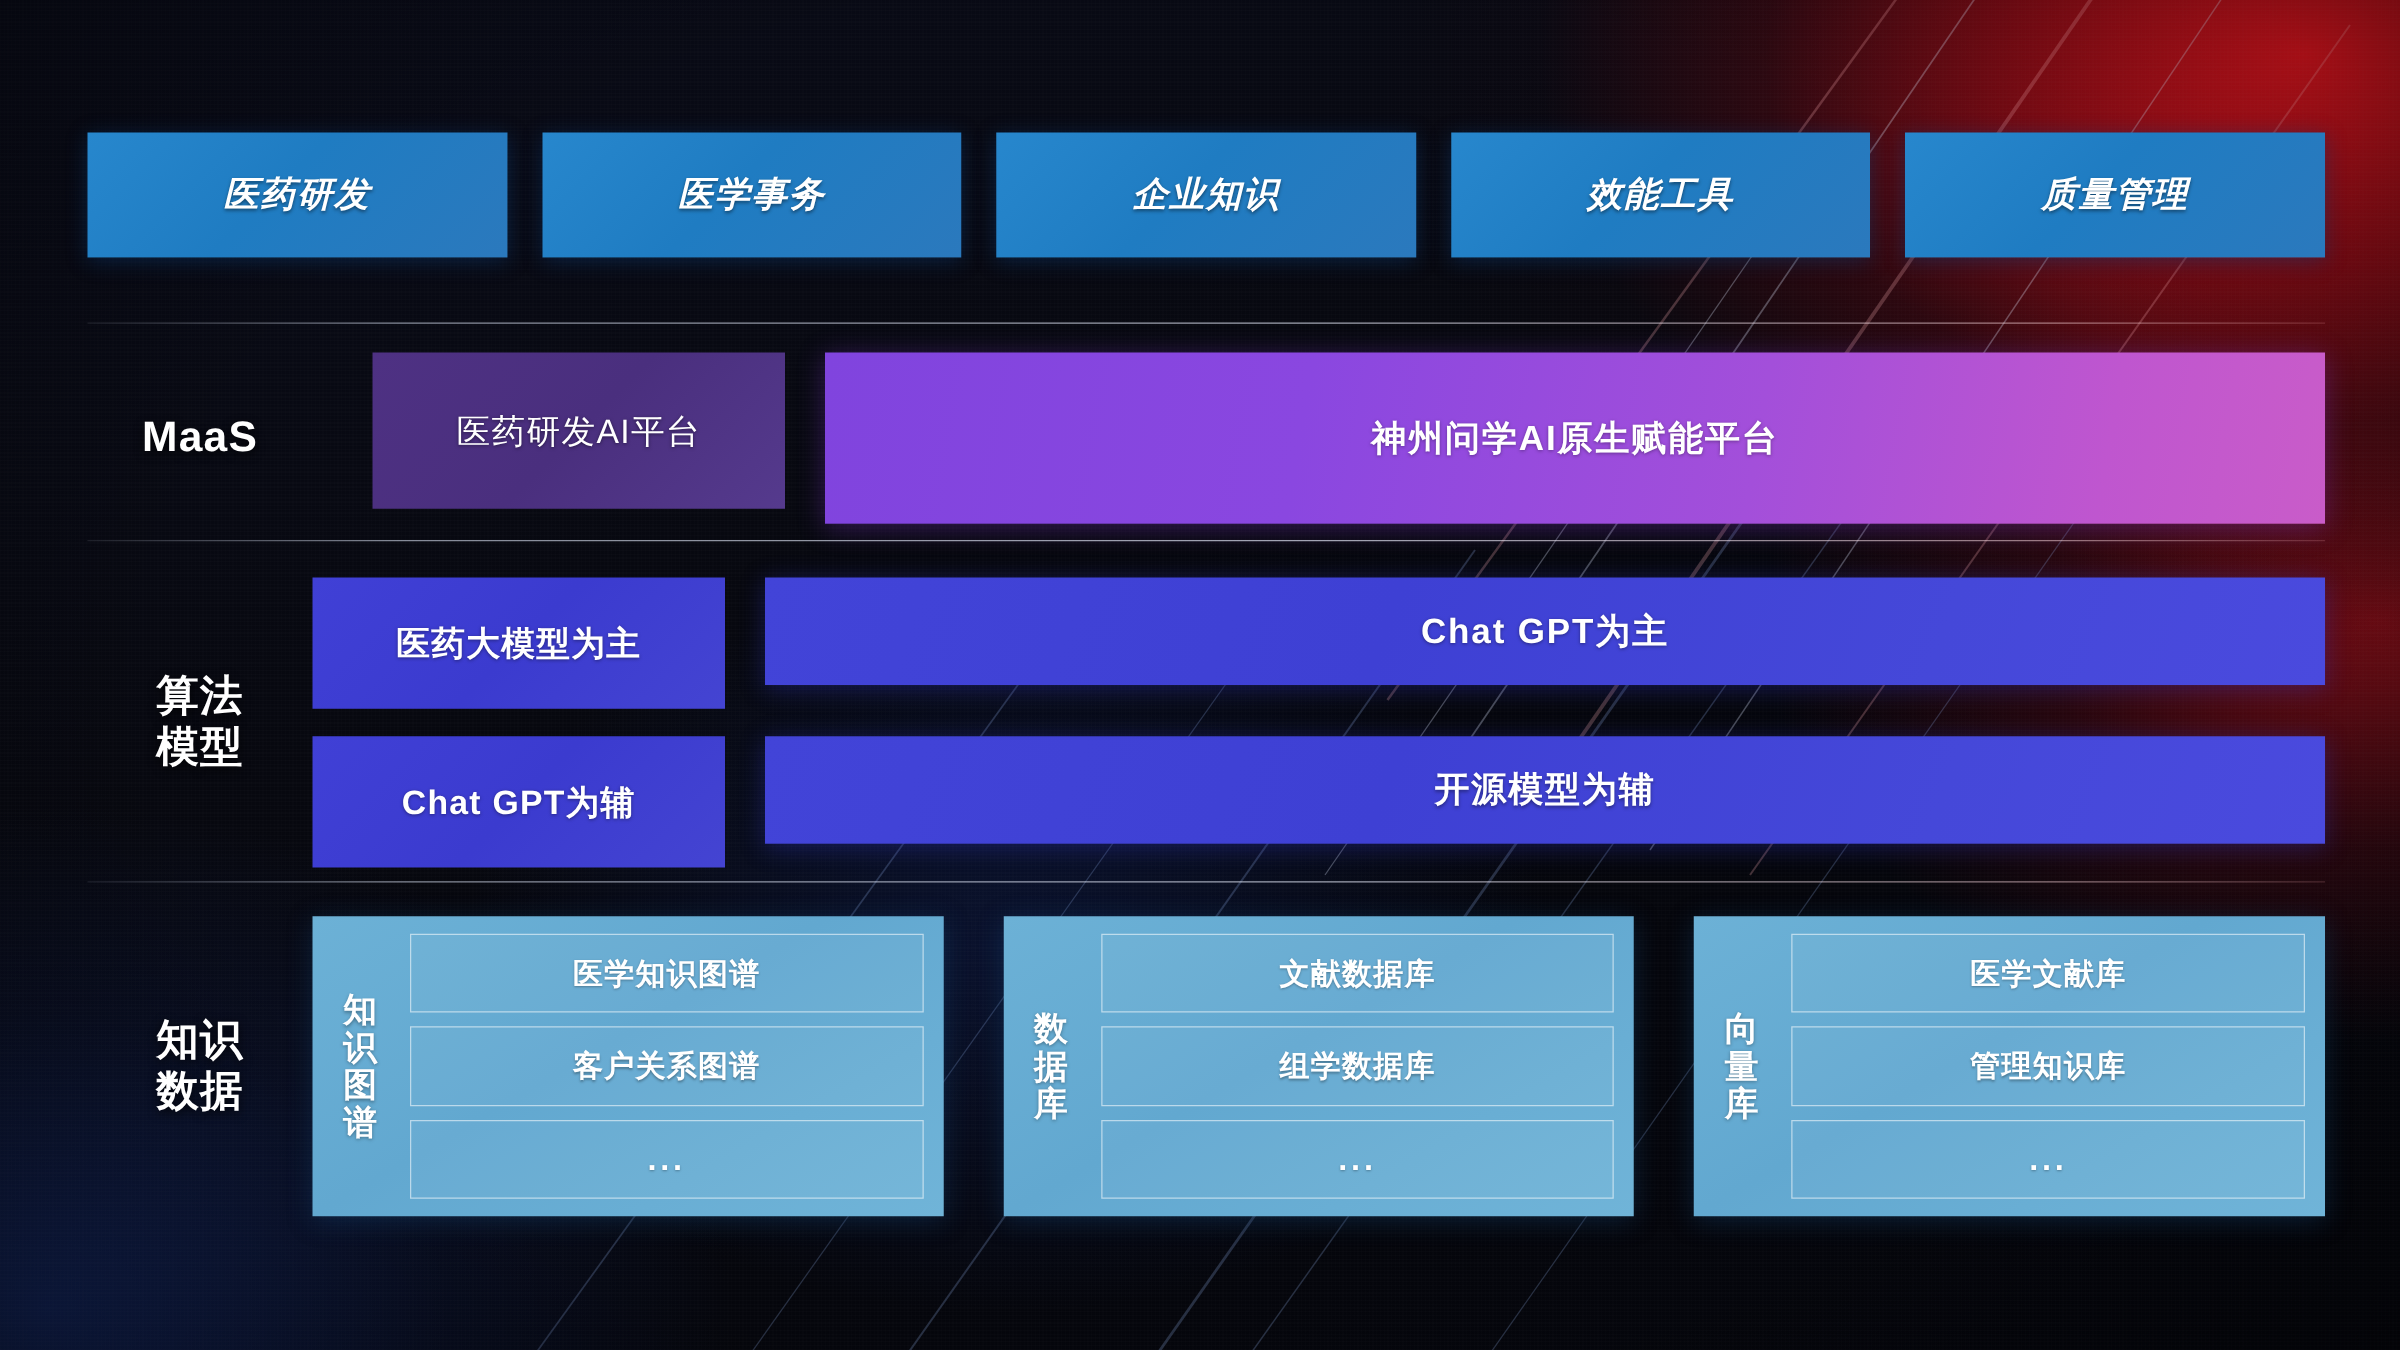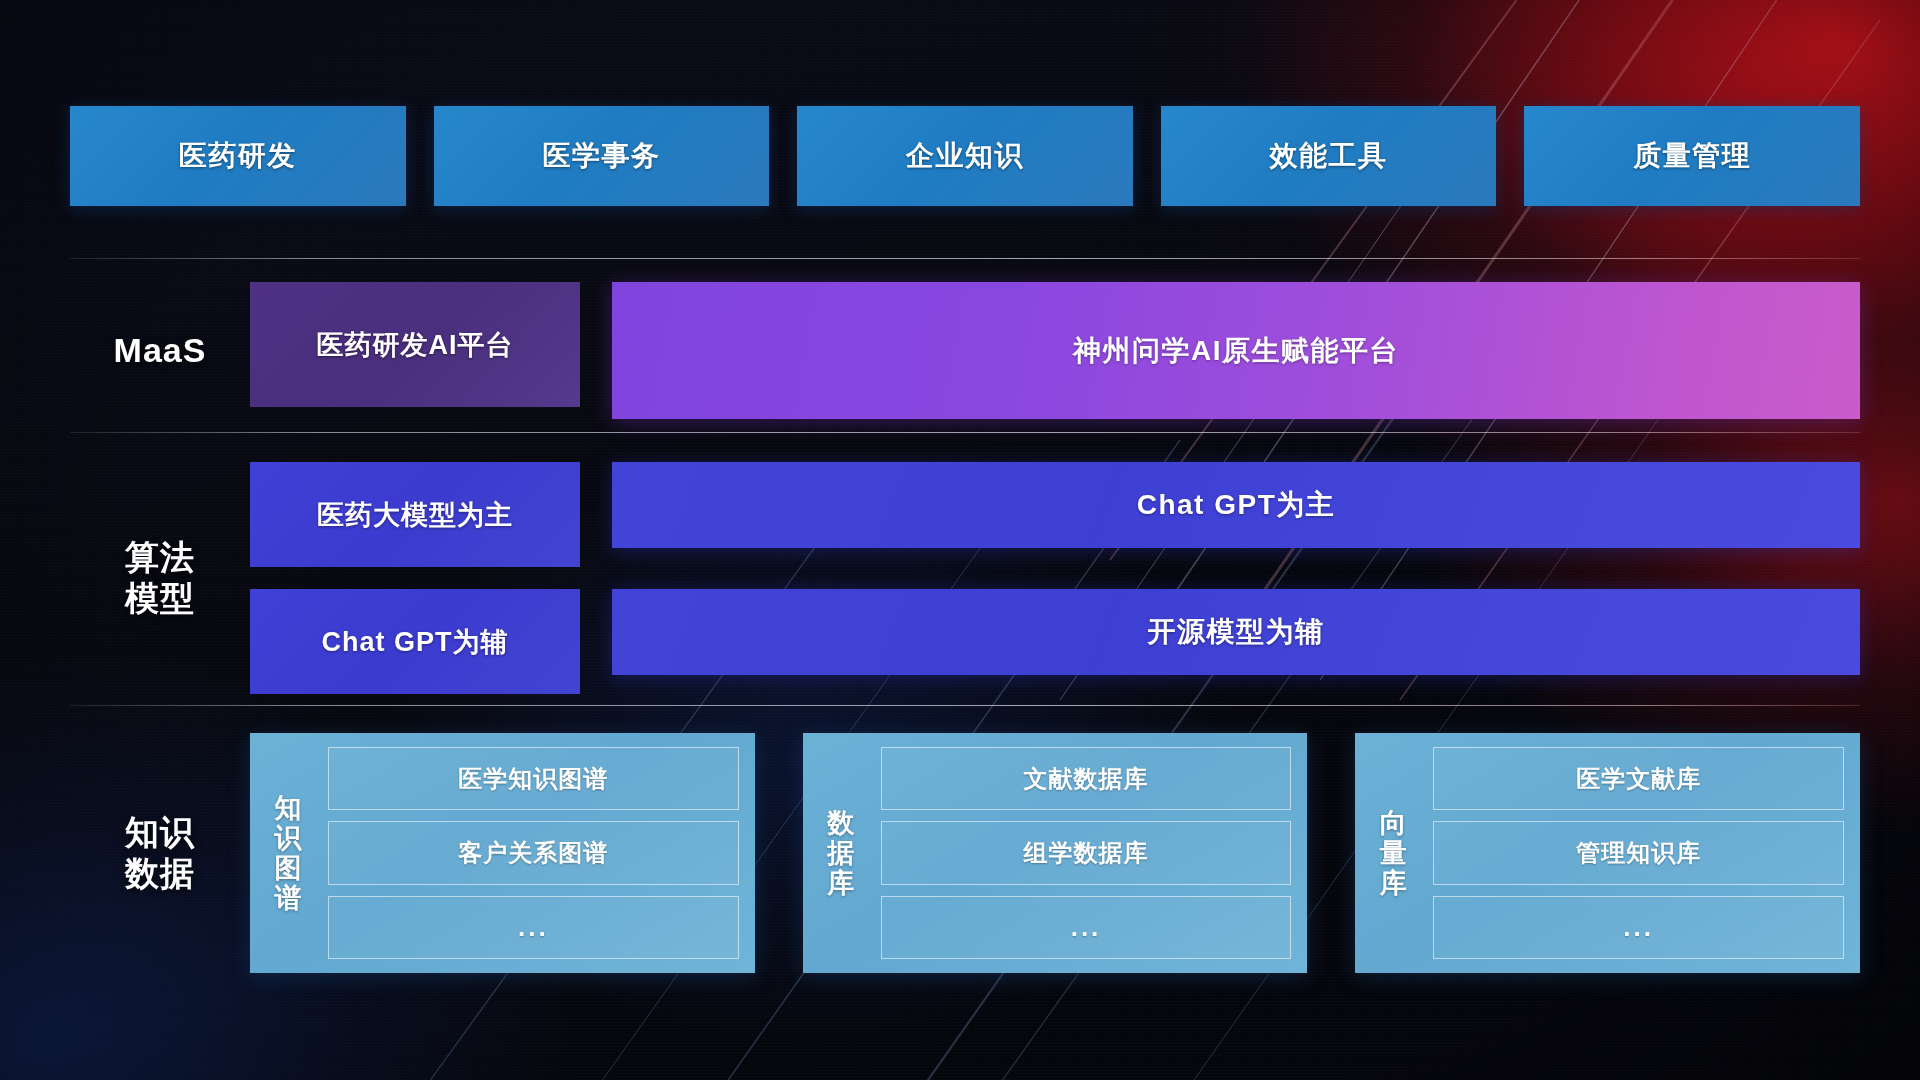--- a/index.html
+++ b/index.html
@@ -64,30 +64,31 @@
   #row-apps .tier-body { gap:28px; }
   .app-box {
     flex:1 1 0;
     height:100px;
     background:linear-gradient(135deg,#2787cd 0%,#1f7cc2 45%,#2b79bd 100%);
     display:flex; align-items:center; justify-content:center;
     color:#fff; font-size:28px; font-weight:bold;
     letter-spacing:1.5px;
     box-shadow:0 3px 16px rgba(10,60,120,0.45);
     text-shadow:0 1px 3px rgba(0,0,0,0.45);
-  }
-
-  
-  #row-maas { top:288px; height:125px; }
+    font-style:italic;
+  }
+
+  
+  #row-maas { top:288px; height:125px;gap:48px; }
   #row-maas .tier-body { gap:32px; }
   .maas-left {
     flex:0 0 330px; height:125px;
     background:linear-gradient(135deg,#4e3183 0%,#4a2f7e 50%,#553a8d 100%);
     display:flex; align-items:center; justify-content:center;
-    color:#fff; font-size:27px; font-weight:bold; letter-spacing:1px;
+    color:#fff; font-size:27px; font-weight:normal; letter-spacing:1px;
     text-shadow:0 1px 3px rgba(0,0,0,0.5);
   }
   .maas-right {
     flex:1 1 auto; height:137px;
     background:linear-gradient(100deg,#8044de 0%,#8a47e0 32%,#a34fda 62%,#bf56cf 85%,#c95cc9 100%);
     display:flex; align-items:center; justify-content:center;
     color:#fff; font-size:28px; font-weight:bold; letter-spacing:1.5px;
     box-shadow:0 3px 20px rgba(120,50,190,0.40);
     text-shadow:0 1px 3px rgba(0,0,0,0.35);
   }

